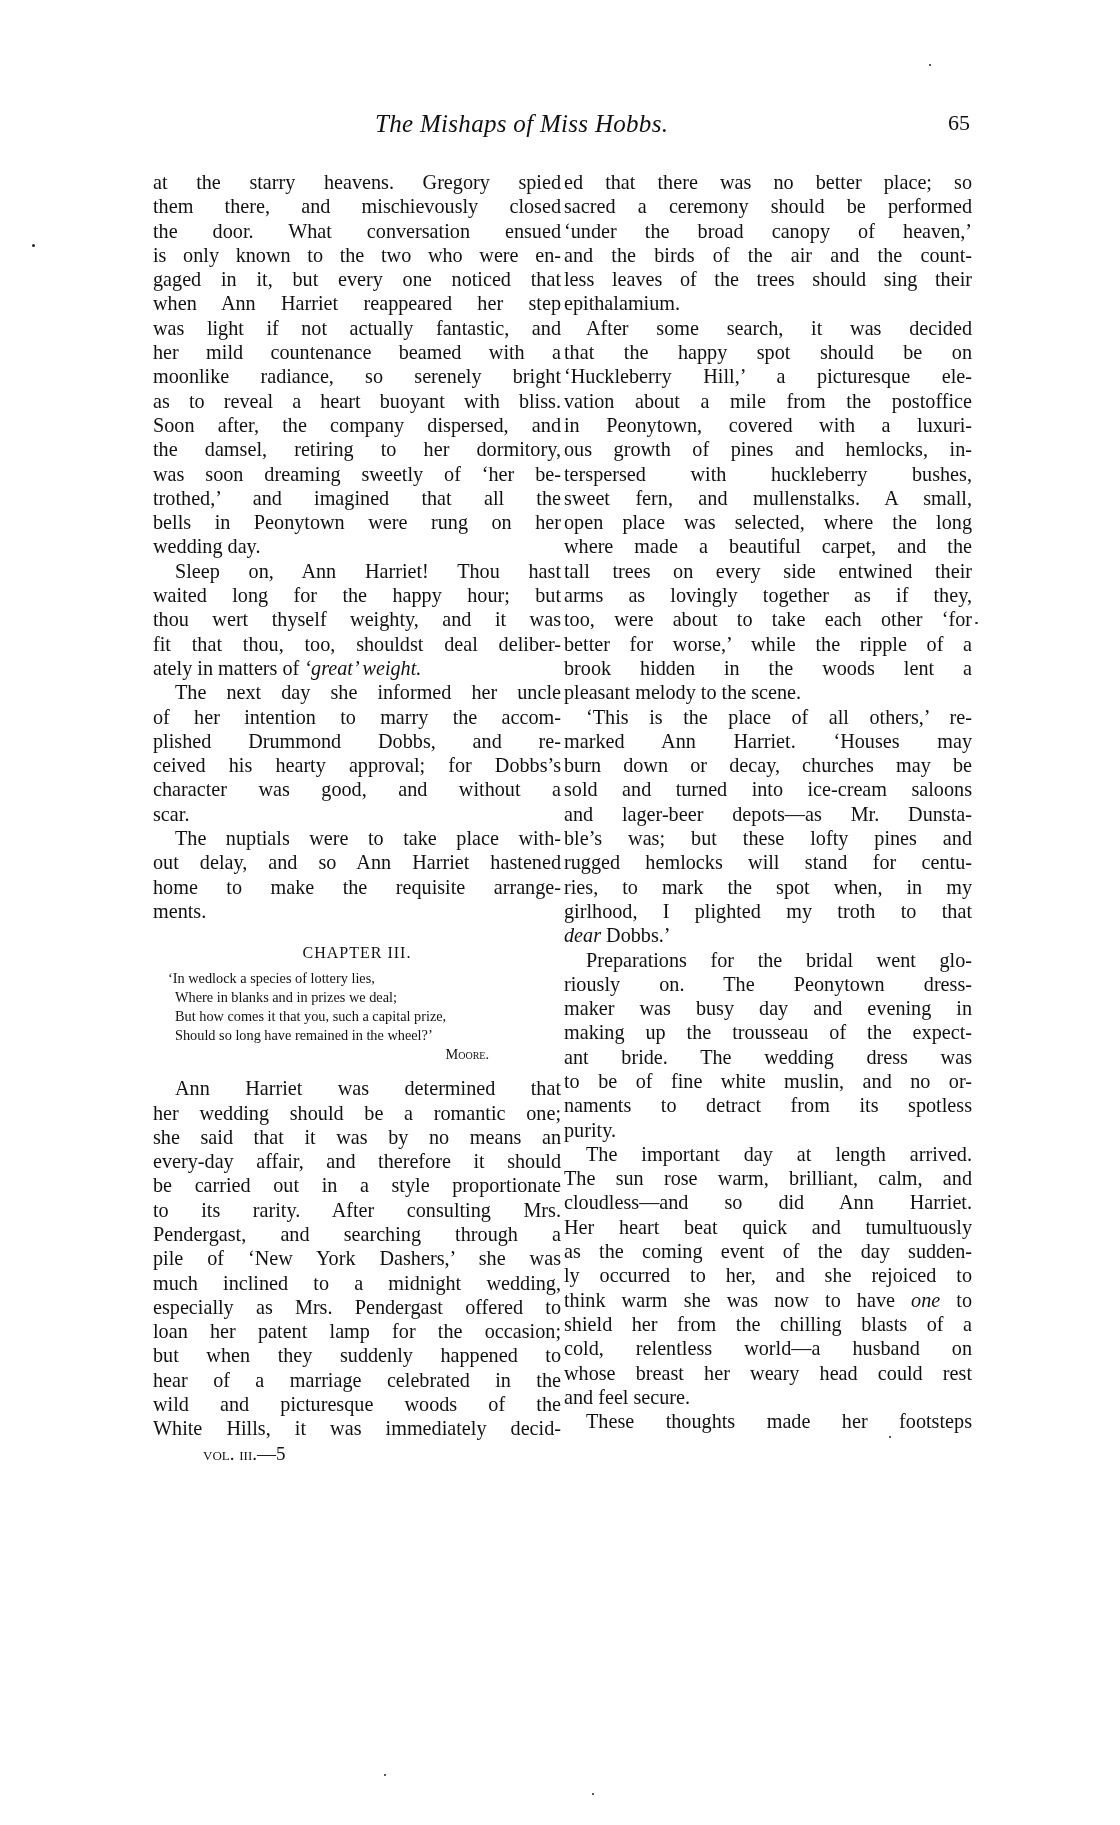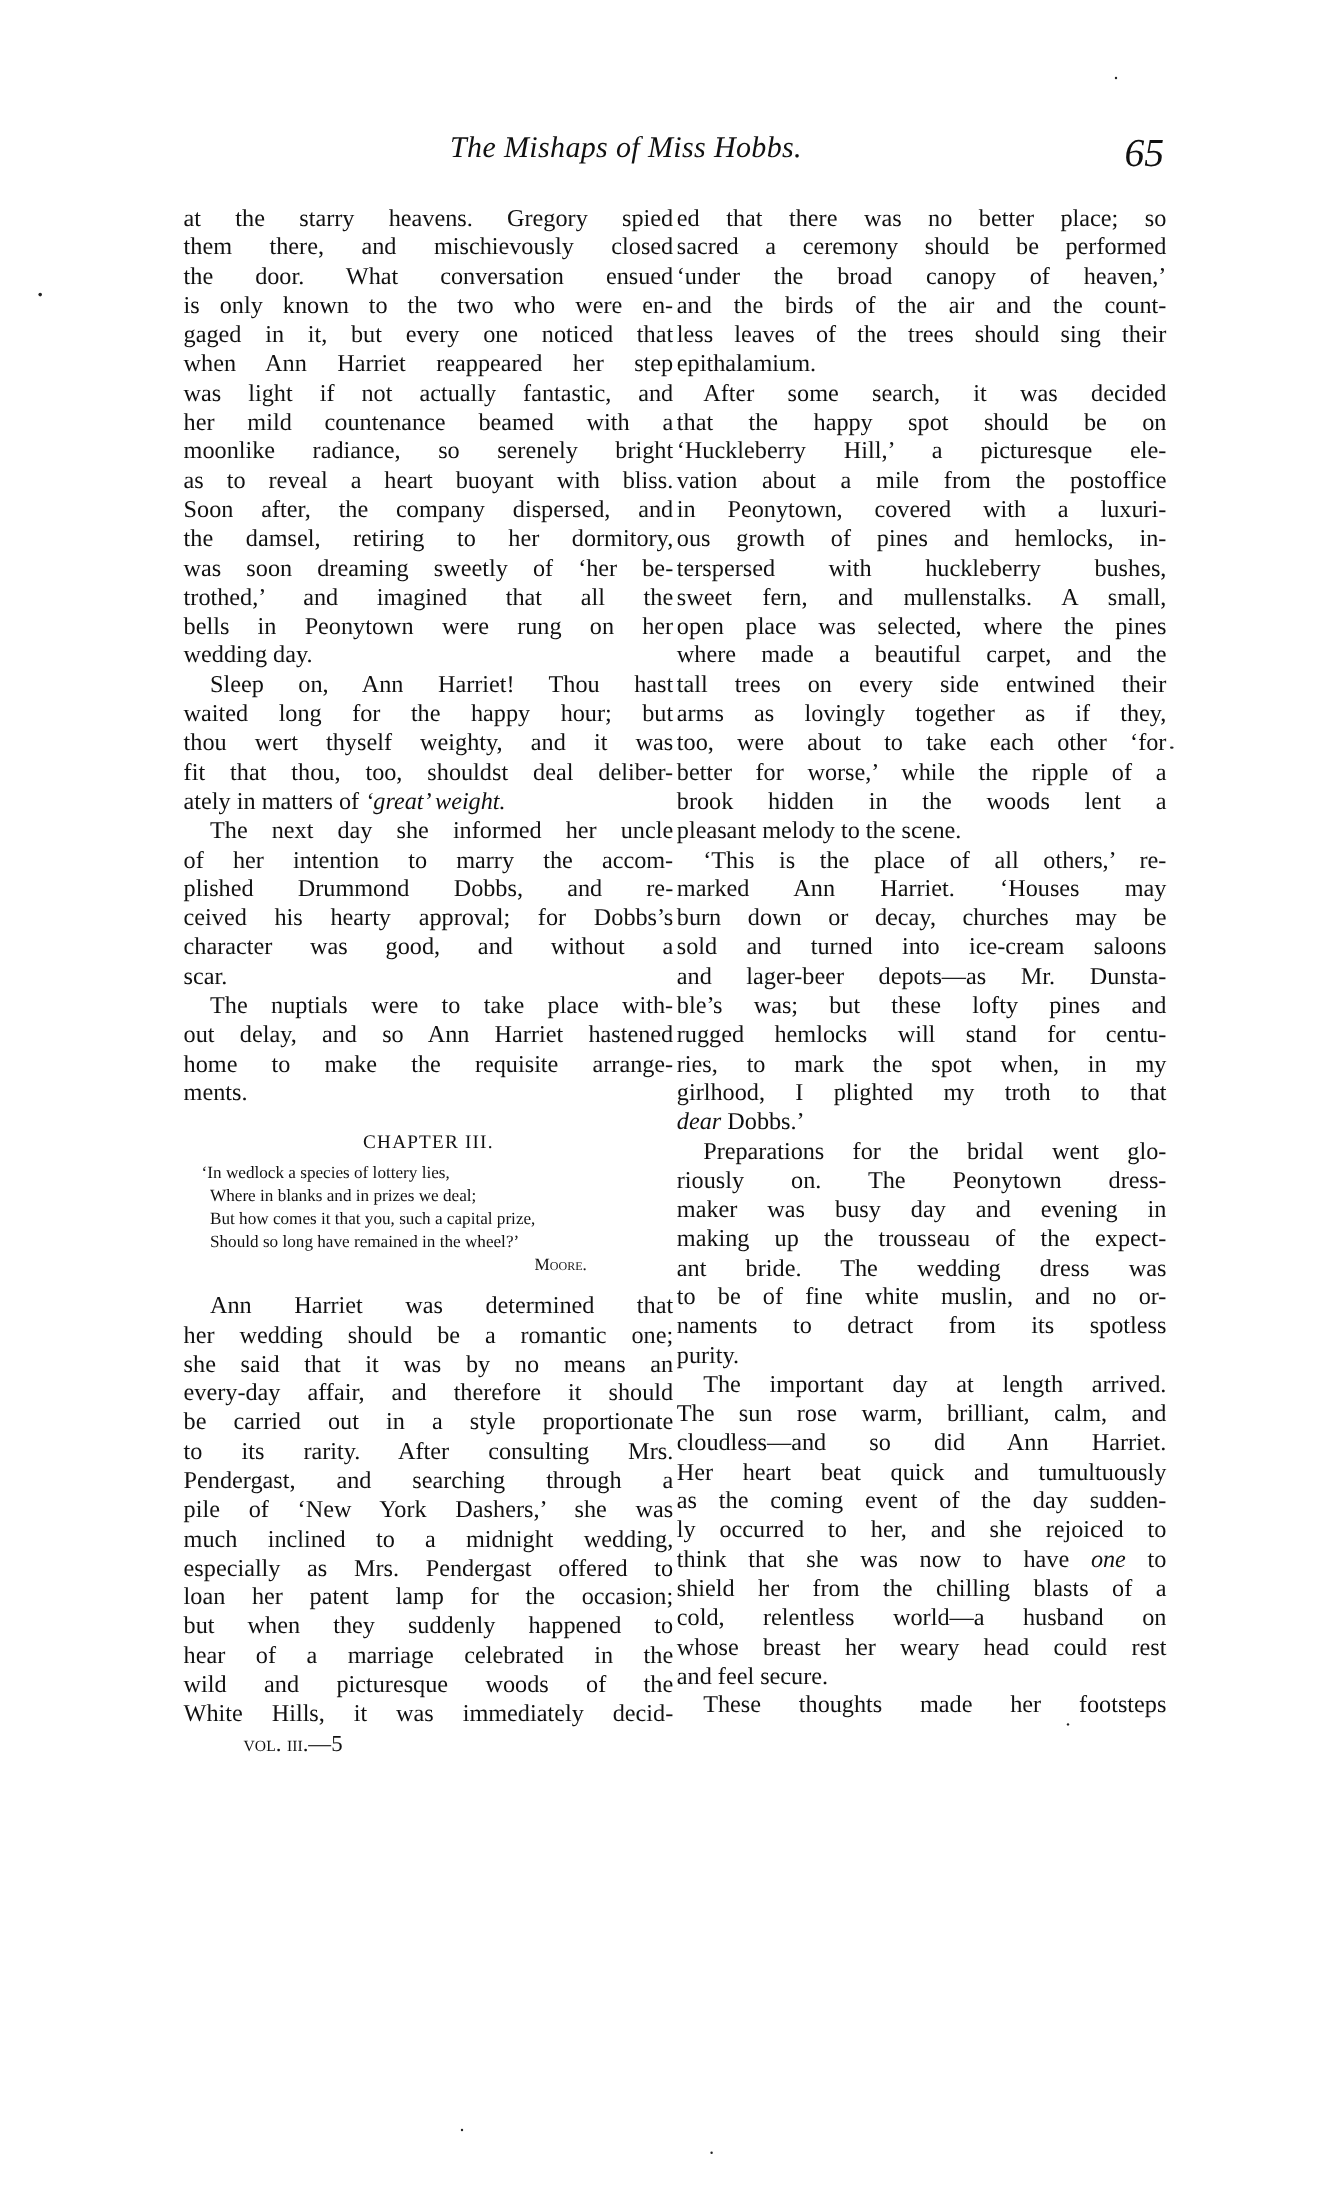--- a/index.html
+++ b/index.html
@@ -28,22 +28,21 @@
       left: 235px;
       top: 0;
       font-style: italic;
       font-size: 25px;
       letter-spacing: 0.3px;
     }
     .folio {
       position: absolute;
       right: 0;
       top: 0;
-      font-size: 33px;
-      font-style: italic;
+      font-size: 22px;
     }
     .column {
       position: absolute;
       top: 170px;
       width: 408px;
       font-size: 20.2px;
       line-height: 24.3px;
     }
     .col-left { left: 153px; }
     .col-right { left: 564px; }
@@ -182,21 +181,21 @@
     <span class="line">less leaves of the trees should sing their</span>
     <span class="line last">epithalamium.</span>
     <span class="line indent">After some search, it was decided</span>
     <span class="line">that the happy spot should be on</span>
     <span class="line">‘Huckleberry Hill,’ a picturesque ele-</span>
     <span class="line">vation about a mile from the postoffice</span>
     <span class="line">in Peonytown, covered with a luxuri-</span>
     <span class="line">ous growth of pines and hemlocks, in-</span>
     <span class="line">terspersed with huckleberry bushes,</span>
     <span class="line">sweet fern, and mullenstalks.  A small,</span>
-    <span class="line">open place was selected, where the pines</span>
+    <span class="line">open place was selected, where the long</span>
     <span class="line">where made a beautiful carpet, and the</span>
     <span class="line">tall trees on every side entwined their</span>
     <span class="line">arms as lovingly together as if they,</span>
     <span class="line">too, were about to take each other ‘for</span>
     <span class="line">better for worse,’ while the ripple of a</span>
     <span class="line">brook hidden in the woods lent a</span>
     <span class="line last">pleasant melody to the scene.</span>
     <span class="line indent">‘This is the place of all others,’ re-</span>
     <span class="line">marked Ann Harriet.  ‘Houses may</span>
     <span class="line">burn down or decay, churches may be</span>
@@ -214,21 +213,21 @@
     <span class="line">ant bride.  The wedding dress was</span>
     <span class="line">to be of fine white muslin, and no or-</span>
     <span class="line">naments to detract from its spotless</span>
     <span class="line last">purity.</span>
     <span class="line indent">The important day at length arrived.</span>
     <span class="line">The sun rose warm, brilliant, calm, and</span>
     <span class="line">cloudless—and so did Ann Harriet.</span>
     <span class="line">Her heart beat quick and tumultuously</span>
     <span class="line">as the coming event of the day sudden-</span>
     <span class="line">ly occurred to her, and she rejoiced to</span>
-    <span class="line"><span>think that she was now to have </span><em>one</em><span> to</span></span>
+    <span class="line"><span>think warm she was now to have </span><em>one</em><span> to</span></span>
     <span class="line">shield her from the chilling blasts of a</span>
     <span class="line">cold, relentless world—a husband on</span>
     <span class="line">whose breast her weary head could rest</span>
     <span class="line last">and feel secure.</span>
     <span class="line indent">These thoughts made her footsteps</span>
   </div>
 
   <span class="speck" style="left:32px;top:244px;width:3px;height:3px;"></span>
   <span class="speck" style="left:975px;top:622px;width:3px;height:2px;"></span>
   <span class="speck" style="left:929px;top:64px;width:2px;height:2px;"></span>

